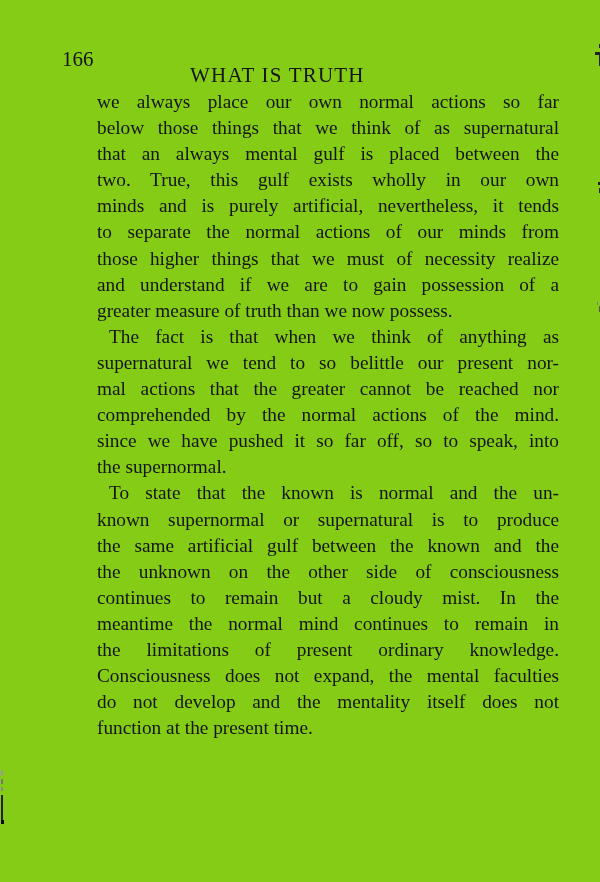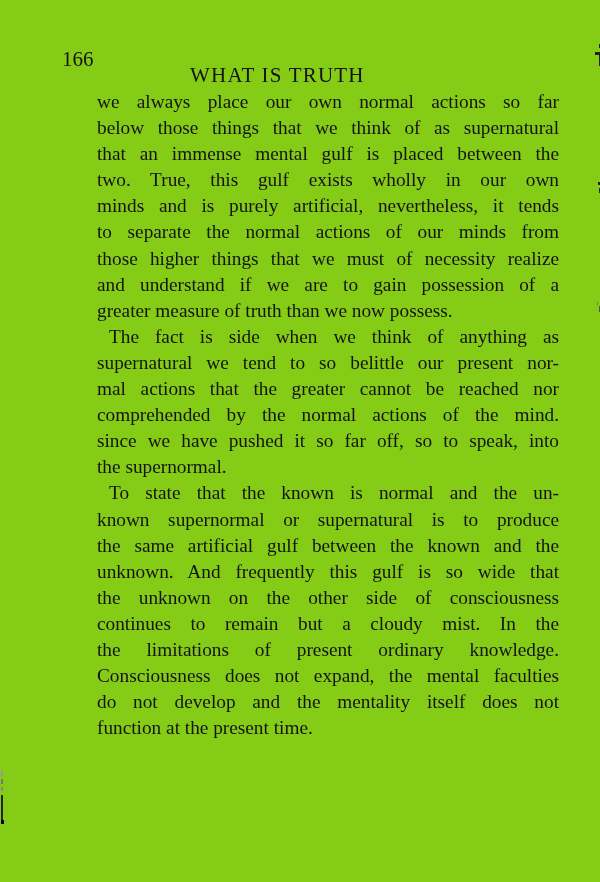--- a/index.html
+++ b/index.html
@@ -96,45 +96,45 @@
   <div class="running-head">
     <span class="page-number">166</span>
     <span class="running-title">WHAT IS TRUTH</span>
   </div>
 
   <div class="body-text">
 
     <div>
       <span class="line">we always place our own normal actions so far</span>
       <span class="line">below those things that we think of as supernatural</span>
-      <span class="line">that an immense mental gulf is placed between the</span>
+      <span class="line">that an always mental gulf is placed between the</span>
       <span class="line">two.  True, this gulf exists wholly in our own</span>
       <span class="line">minds and is purely artificial, nevertheless, it tends</span>
       <span class="line">to separate the normal actions of our minds from</span>
       <span class="line">those higher things that we must of necessity realize</span>
       <span class="line">and understand if we are to gain possession of a</span>
       <span class="line last">greater measure of truth than we now possess.</span>
     </div>
 
     <div>
-      <span class="line indent">The fact is side when we think of anything as</span>
+      <span class="line indent">The fact is that when we think of anything as</span>
       <span class="line">supernatural we tend to so belittle our present nor-</span>
       <span class="line">mal actions that the greater cannot be reached nor</span>
       <span class="line">comprehended by the normal actions of the mind.</span>
       <span class="line">since we have pushed it so far off, so to speak, into</span>
       <span class="line last">the supernormal.</span>
     </div>
 
     <div>
       <span class="line indent">To state that the known is normal and the un-</span>
       <span class="line">known supernormal or supernatural is to produce</span>
       <span class="line">the same artificial gulf between the known and the</span>
-      <span class="line">unknown.  And frequently this gulf is so wide that</span>
       <span class="line">the unknown on the other side of consciousness</span>
       <span class="line">continues to remain but a cloudy mist.  In the</span>
+      <span class="line">meantime the normal mind continues to remain in</span>
       <span class="line">the limitations of present ordinary knowledge.</span>
       <span class="line">Consciousness does not expand, the mental faculties</span>
       <span class="line">do not develop and the mentality itself does not</span>
       <span class="line last">function at the present time.</span>
     </div>
   </div>
 
   <div class="bleed-right">
     <span class="bleed-mark" style="left:4px;top:12px;width:5px;height:3px;"></span>
     <span class="bleed-mark" style="left:8px;top:14px;width:1px;height:12px;"></span>

